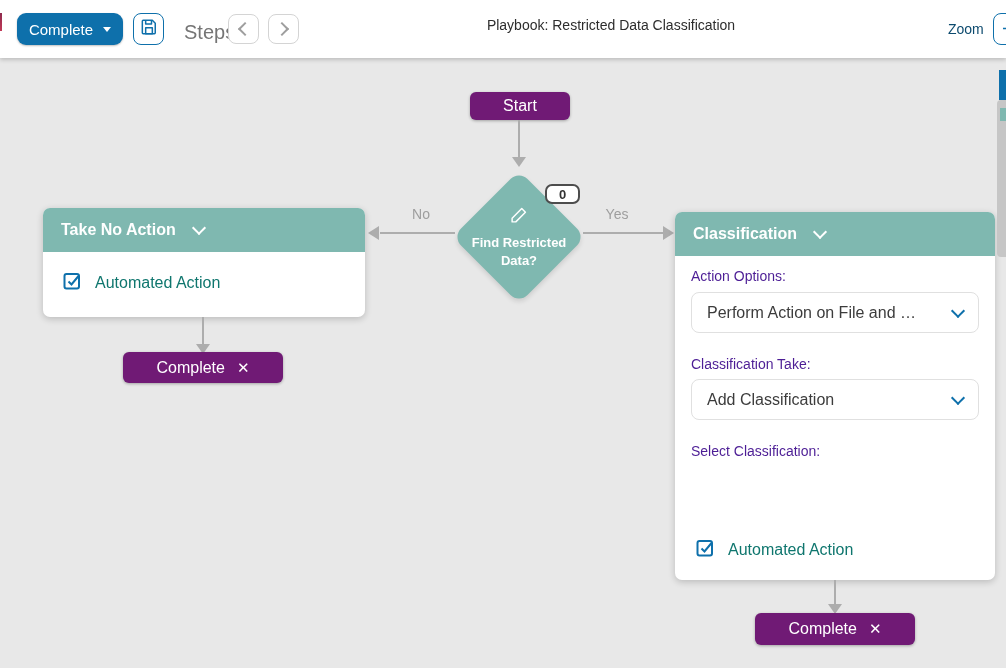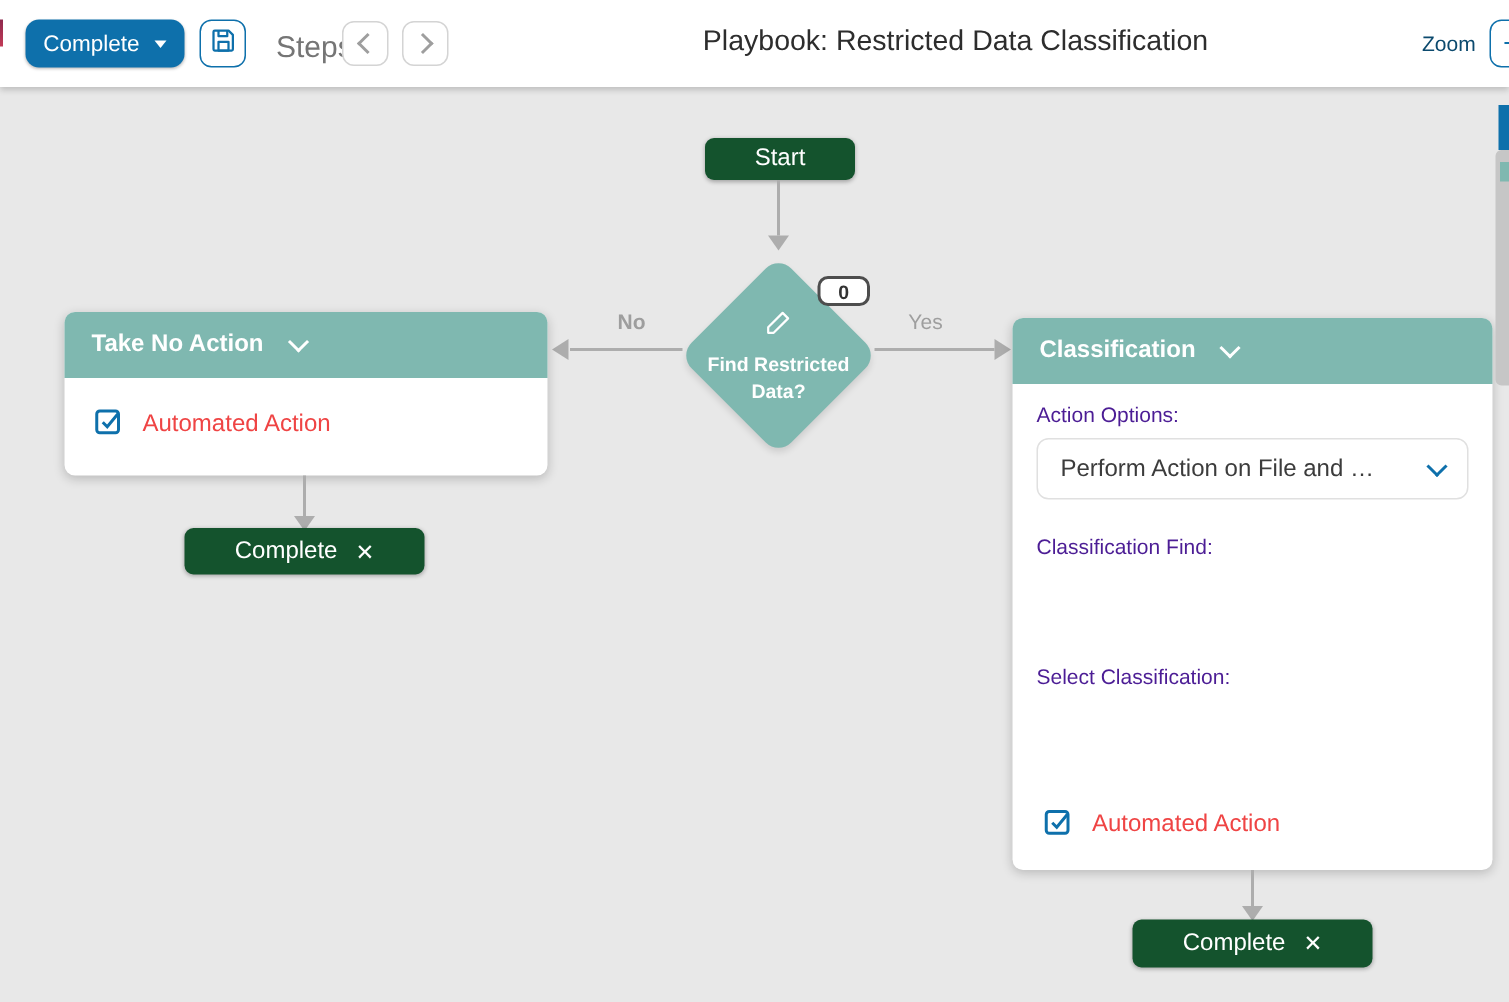--- a/index.html
+++ b/index.html
@@ -25,40 +25,40 @@
     position:absolute;left:133px;top:13px;width:31px;height:32px;border:1.5px solid #0e70ab;
     border-radius:8px;background:#fff;display:flex;align-items:center;justify-content:center;
     box-sizing:border-box;cursor:pointer;
   }
   .steps-label{position:absolute;left:184px;top:21px;font-size:20px;color:#757575;}
   .btn-step{
     position:absolute;top:14px;width:31px;height:30px;border:1px solid #d4d4d4;border-radius:8px;
     background:#fff;box-sizing:border-box;display:flex;align-items:center;justify-content:center;
   }
   .btn-step.left{left:228px;} .btn-step.right{left:268px;}
-  .page-title{position:absolute;left:332px;top:17px;width:610px;text-align:center;
-    font-size:19px;color:#2d2d2d;}
+  .page-title{position:absolute;left:306px;top:17px;width:610px;text-align:center;
+    font-size:14px;color:#2d2d2d;}
   .zoom-label{position:absolute;left:948px;top:21px;font-size:14px;color:#0c4a6e;}
   .btn-plus{
     position:absolute;left:993px;top:13px;width:34px;height:32px;border:1.5px solid #0e70ab;
     border-radius:8px;background:#fff;box-sizing:border-box;color:#0e70ab;font-size:20px;
     display:flex;align-items:center;justify-content:flex-start;padding-left:8px;
   }
   
   .chev{display:inline-block;width:8px;height:8px;border-right:2px solid #9e9e9e;
     border-bottom:2px solid #9e9e9e;}
   .chev.left{transform:rotate(135deg);margin-left:3px;}
   .chev.right{transform:rotate(-45deg);margin-right:3px;}
   .chev.down{transform:rotate(45deg);margin-top:-4px;}
   .chev.white{border-color:#ffffff;width:8px;height:8px;}
   .chev.blue{border-color:#0e70ab;}
   
   .canvas{position:absolute;left:0;top:58px;width:1006px;height:610px;background:#e8e8e8;}
   .node-btn{
-    position:absolute;background:#14532d;border-radius:6px;color:#fff;font-size:16px;
+    position:absolute;background:#701a75;border-radius:6px;color:#fff;font-size:16px;
     display:flex;align-items:center;justify-content:center;gap:12px;
     box-shadow:0 1px 3px rgba(0,0,0,.3);cursor:pointer;
   }
   .close-x{font-size:15px;color:#fff;}
   
   .vline{position:absolute;width:2px;background:#adadad;}
   .hline{position:absolute;height:2px;background:#adadad;}
   .arr-down{position:absolute;width:0;height:0;border-left:7px solid transparent;
     border-right:7px solid transparent;border-top:10px solid #adadad;}
   .arr-left{position:absolute;width:0;height:0;border-top:7px solid transparent;
@@ -78,21 +78,21 @@
     border:2px solid #4d4d4d;border-radius:7px;box-sizing:border-box;display:flex;
     align-items:center;justify-content:center;font-size:13px;color:#333;font-weight:bold;
   }
   
   .card{position:absolute;background:#fff;border-radius:7px;
     box-shadow:0 2px 7px rgba(0,0,0,.2);}
   .card-header{
     height:44px;background:#7fb8b0;border-radius:7px 7px 0 0;display:flex;align-items:center;
     padding:0 18px;color:#fff;font-weight:bold;font-size:16px;gap:18px;cursor:pointer;
   }
-  .checkbox-row{display:flex;align-items:center;gap:13px;color:#ef4444;font-size:16px;}
+  .checkbox-row{display:flex;align-items:center;gap:13px;color:#0f766e;font-size:16px;}
   .field-label{font-size:14px;color:#4c1d95;}
   .select{
     height:41px;border:1px solid #e0e0e0;border-radius:8px;background:#fff;display:flex;
     align-items:center;justify-content:space-between;padding:0 15px;font-size:16px;
     color:#3c3c3c;box-sizing:border-box;cursor:pointer;
   }
   
   .tna-card{left:43px;top:150px;width:322px;height:109px;}
   .tna-body{padding:19px 20px;}
   
@@ -162,21 +162,21 @@
       <span>Find Restricted</span>
       <span style="margin-top:-3px">Data?</span>
     </div>
   </div>
   <div class="badge">
     <span>0</span>
   </div>
 
   <div class="hline" style="left:380px;top:174px;width:75px;"></div>
   <div class="arr-left" style="left:368px;top:168px;"></div>
-  <div class="edge-label" style="left:405px;top:148px;width:32px;font-weight:bold;">No</div>
+  <div class="edge-label" style="left:405px;top:148px;width:32px;">No</div>
 
   <div class="hline" style="left:583px;top:174px;width:80px;"></div>
   <div class="arr-right" style="left:663px;top:168px;"></div>
   <div class="edge-label" style="left:600px;top:148px;width:34px;">Yes</div>
 
   <div class="card tna-card">
     <div class="card-header">
       <span>Take No Action</span>
       <span class="chev down white"></span>
     </div>
@@ -209,21 +209,25 @@
 
     <div class="cls-field" style="top:56px;">
       <div class="field-label">Action Options:</div>
     </div>
     <div class="cls-field select" style="top:80px;">
       <span>Perform Action on File and …</span>
       <span class="chev down blue"></span>
     </div>
 
     <div class="cls-field" style="top:144px;">
-      <div class="field-label">Classification Find:</div>
+      <div class="field-label">Classification Take:</div>
+    </div>
+    <div class="cls-field select" style="top:167px;">
+      <span>Add Classification</span>
+      <span class="chev down blue"></span>
     </div>
 
     <div class="cls-field" style="top:231px;">
       <div class="field-label">Select Classification:</div>
     </div>
 
     <div class="checkbox-row" style="position:absolute;left:21px;top:326px;">
       <span>
         <svg width="19" height="19" viewBox="0 0 19 19" fill="none" stroke="#0e70ab" stroke-width="2">
           <rect x="1.5" y="3" width="14.5" height="14.5" rx="2"></rect>

